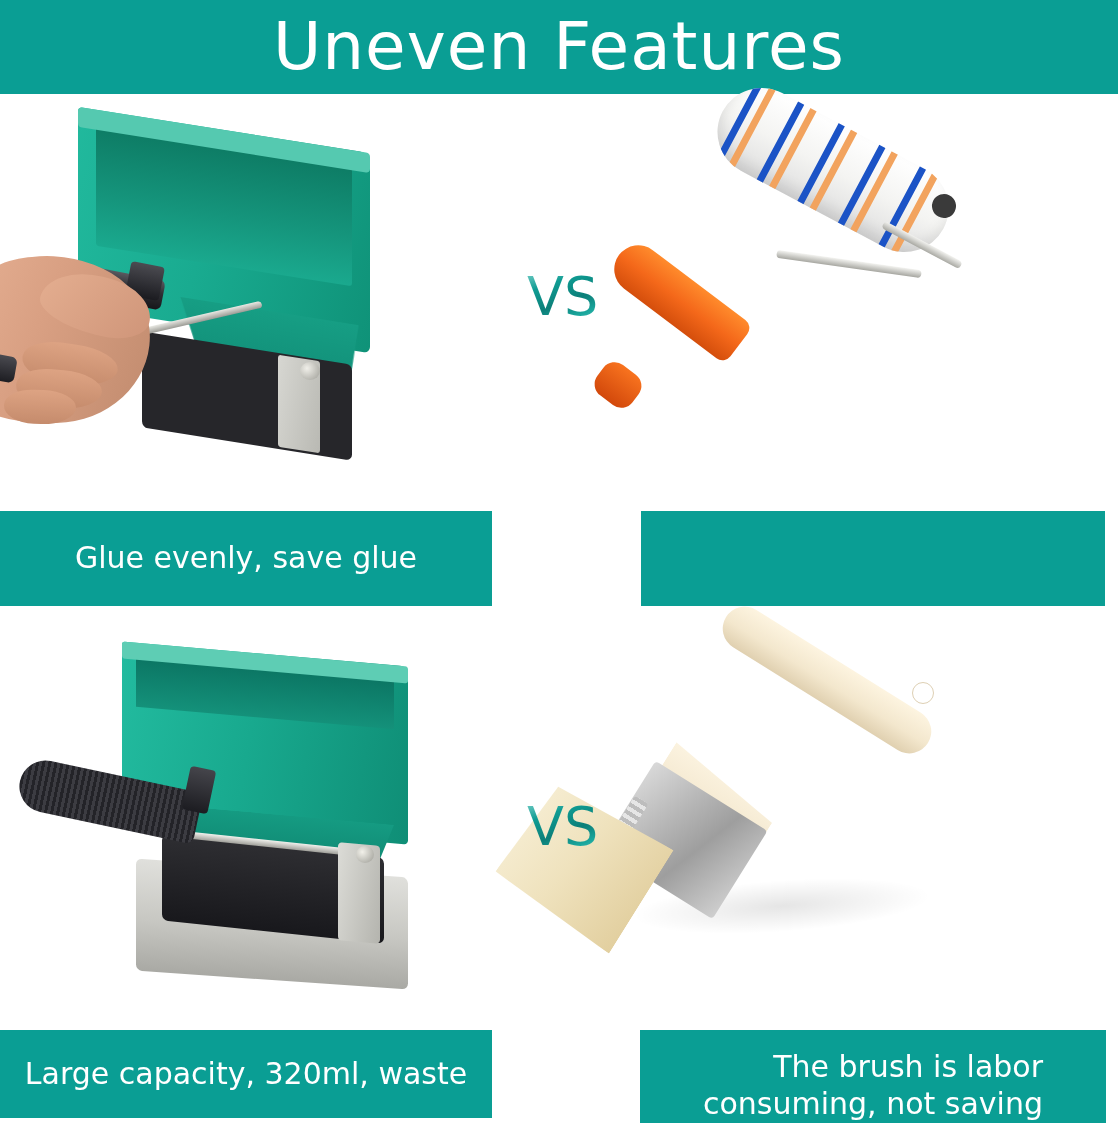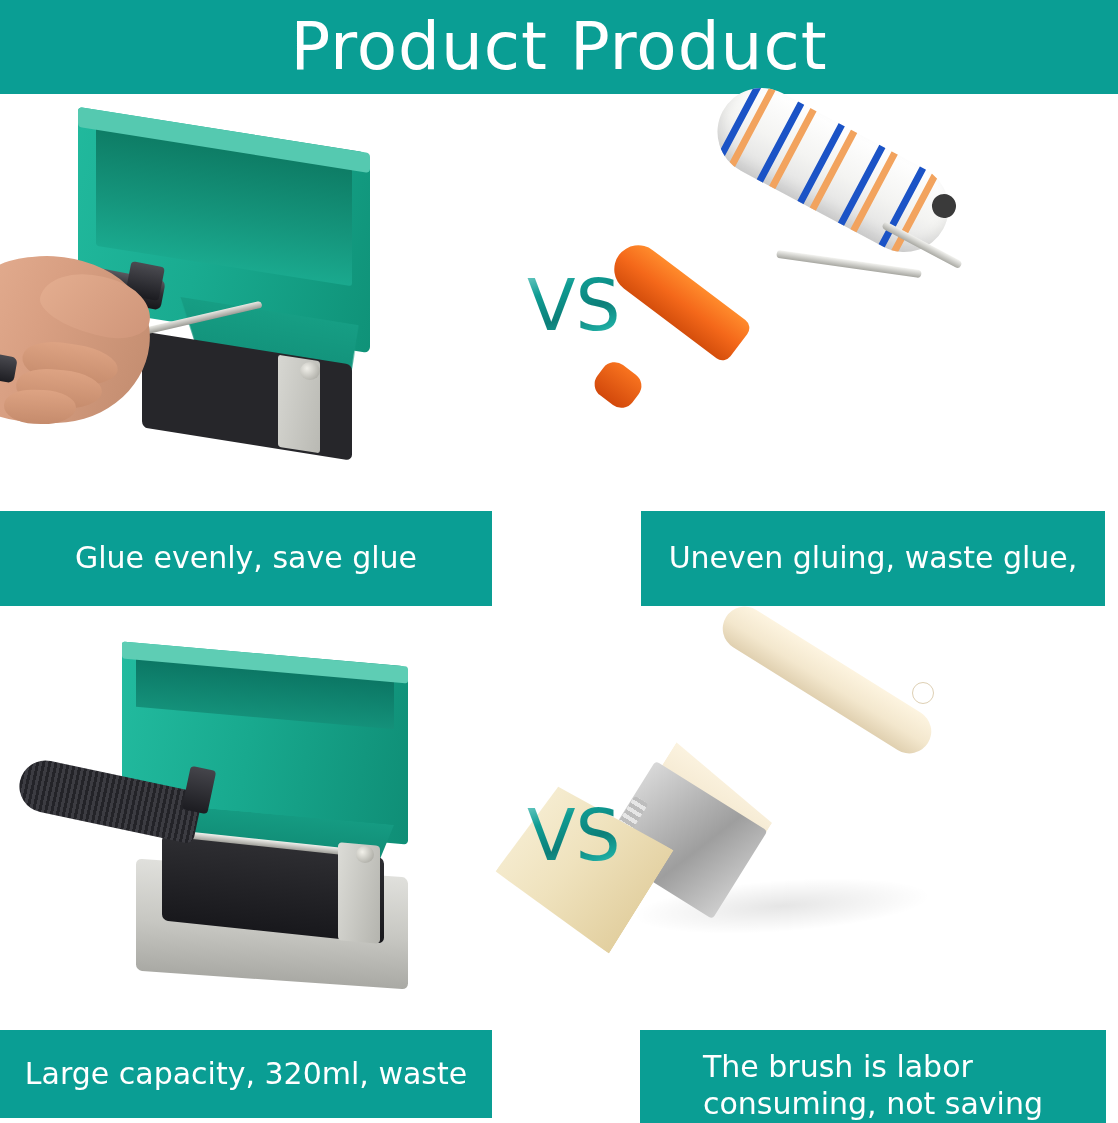--- a/index.html
+++ b/index.html
@@ -56,36 +56,36 @@
   }
 
   
   .caption {
     position: absolute;
     background: #0a9e94;
     color: #ffffff;
     display: flex;
     align-items: center;
     justify-content: center;
-    text-align: left;
+    text-align: right;
     font-size: 30px;
     line-height: 1.22;
     padding: 6px 10px;
     box-sizing: border-box;
     font-family: "DejaVu Sans", sans-serif;
   }
   .caption-1 { left: 0;     top: 511px;  width: 492px; height: 95px; }
   .caption-2 { left: 641px; top: 511px;  width: 464px; height: 95px; }
   .caption-3 { left: 0;     top: 1030px; width: 492px; height: 88px; }
   .caption-4 { left: 640px; top: 1030px; width: 466px; height: 112px; }
 
   
   .vs-label {
     position: absolute;
-    font-size: 71px;
+    font-size: 54px;
     font-weight: 400;
     line-height: 1;
     font-family: "DejaVu Sans", sans-serif;
     background: linear-gradient(160deg, #7fd3cc 0%, #0f9c93 28%, #0c7f79 58%, #1aa79d 80%, #5cc4bd 100%);
     -webkit-background-clip: text;
     background-clip: text;
     color: transparent;
     text-shadow: none;
   }
   .vs-1 { left: 527px; top: 270px; }
@@ -409,21 +409,21 @@
     background: radial-gradient(ellipse at center, rgba(0,0,0,.10), rgba(0,0,0,0) 70%);
     transform: rotate(-4deg);
   }
 </style>
 </head>
 <body>
 
 <div id="page">
 
   <div class="header-banner">
-    <div class="header-title">Product Product</div>
+    <div class="header-title">Uneven Features</div>
   </div>
 
   <div class="cell cell-tl">
     <div class="photo-stage">
       <div class="tl-hopper-body"></div>
       <div class="tl-hopper-inner"></div>
       <div class="tl-hopper-rim"></div>
       <div class="tl-hopper-taper"></div>
       <div class="tl-roller"></div>
       <div class="tl-bracket"></div>
@@ -464,21 +464,21 @@
 
   <div class="vs-label vs-1">VS</div>
 
   <div class="caption caption-1">
     <span>
       <span>Glue evenly, save glue</span><br>
     </span>
   </div>
   <div class="caption caption-2">
     <span>
-      <span>Uneven gluing, waste glue,</span><br>
+      <br>
     </span>
   </div>
 
   <div class="cell cell-bl">
     <div class="photo-stage">
       <div class="bl-hopper-body"></div>
       <div class="bl-hopper-inner"></div>
       <div class="bl-hopper-rim"></div>
       <div class="bl-hopper-taper"></div>
       <div class="bl-base"></div>

